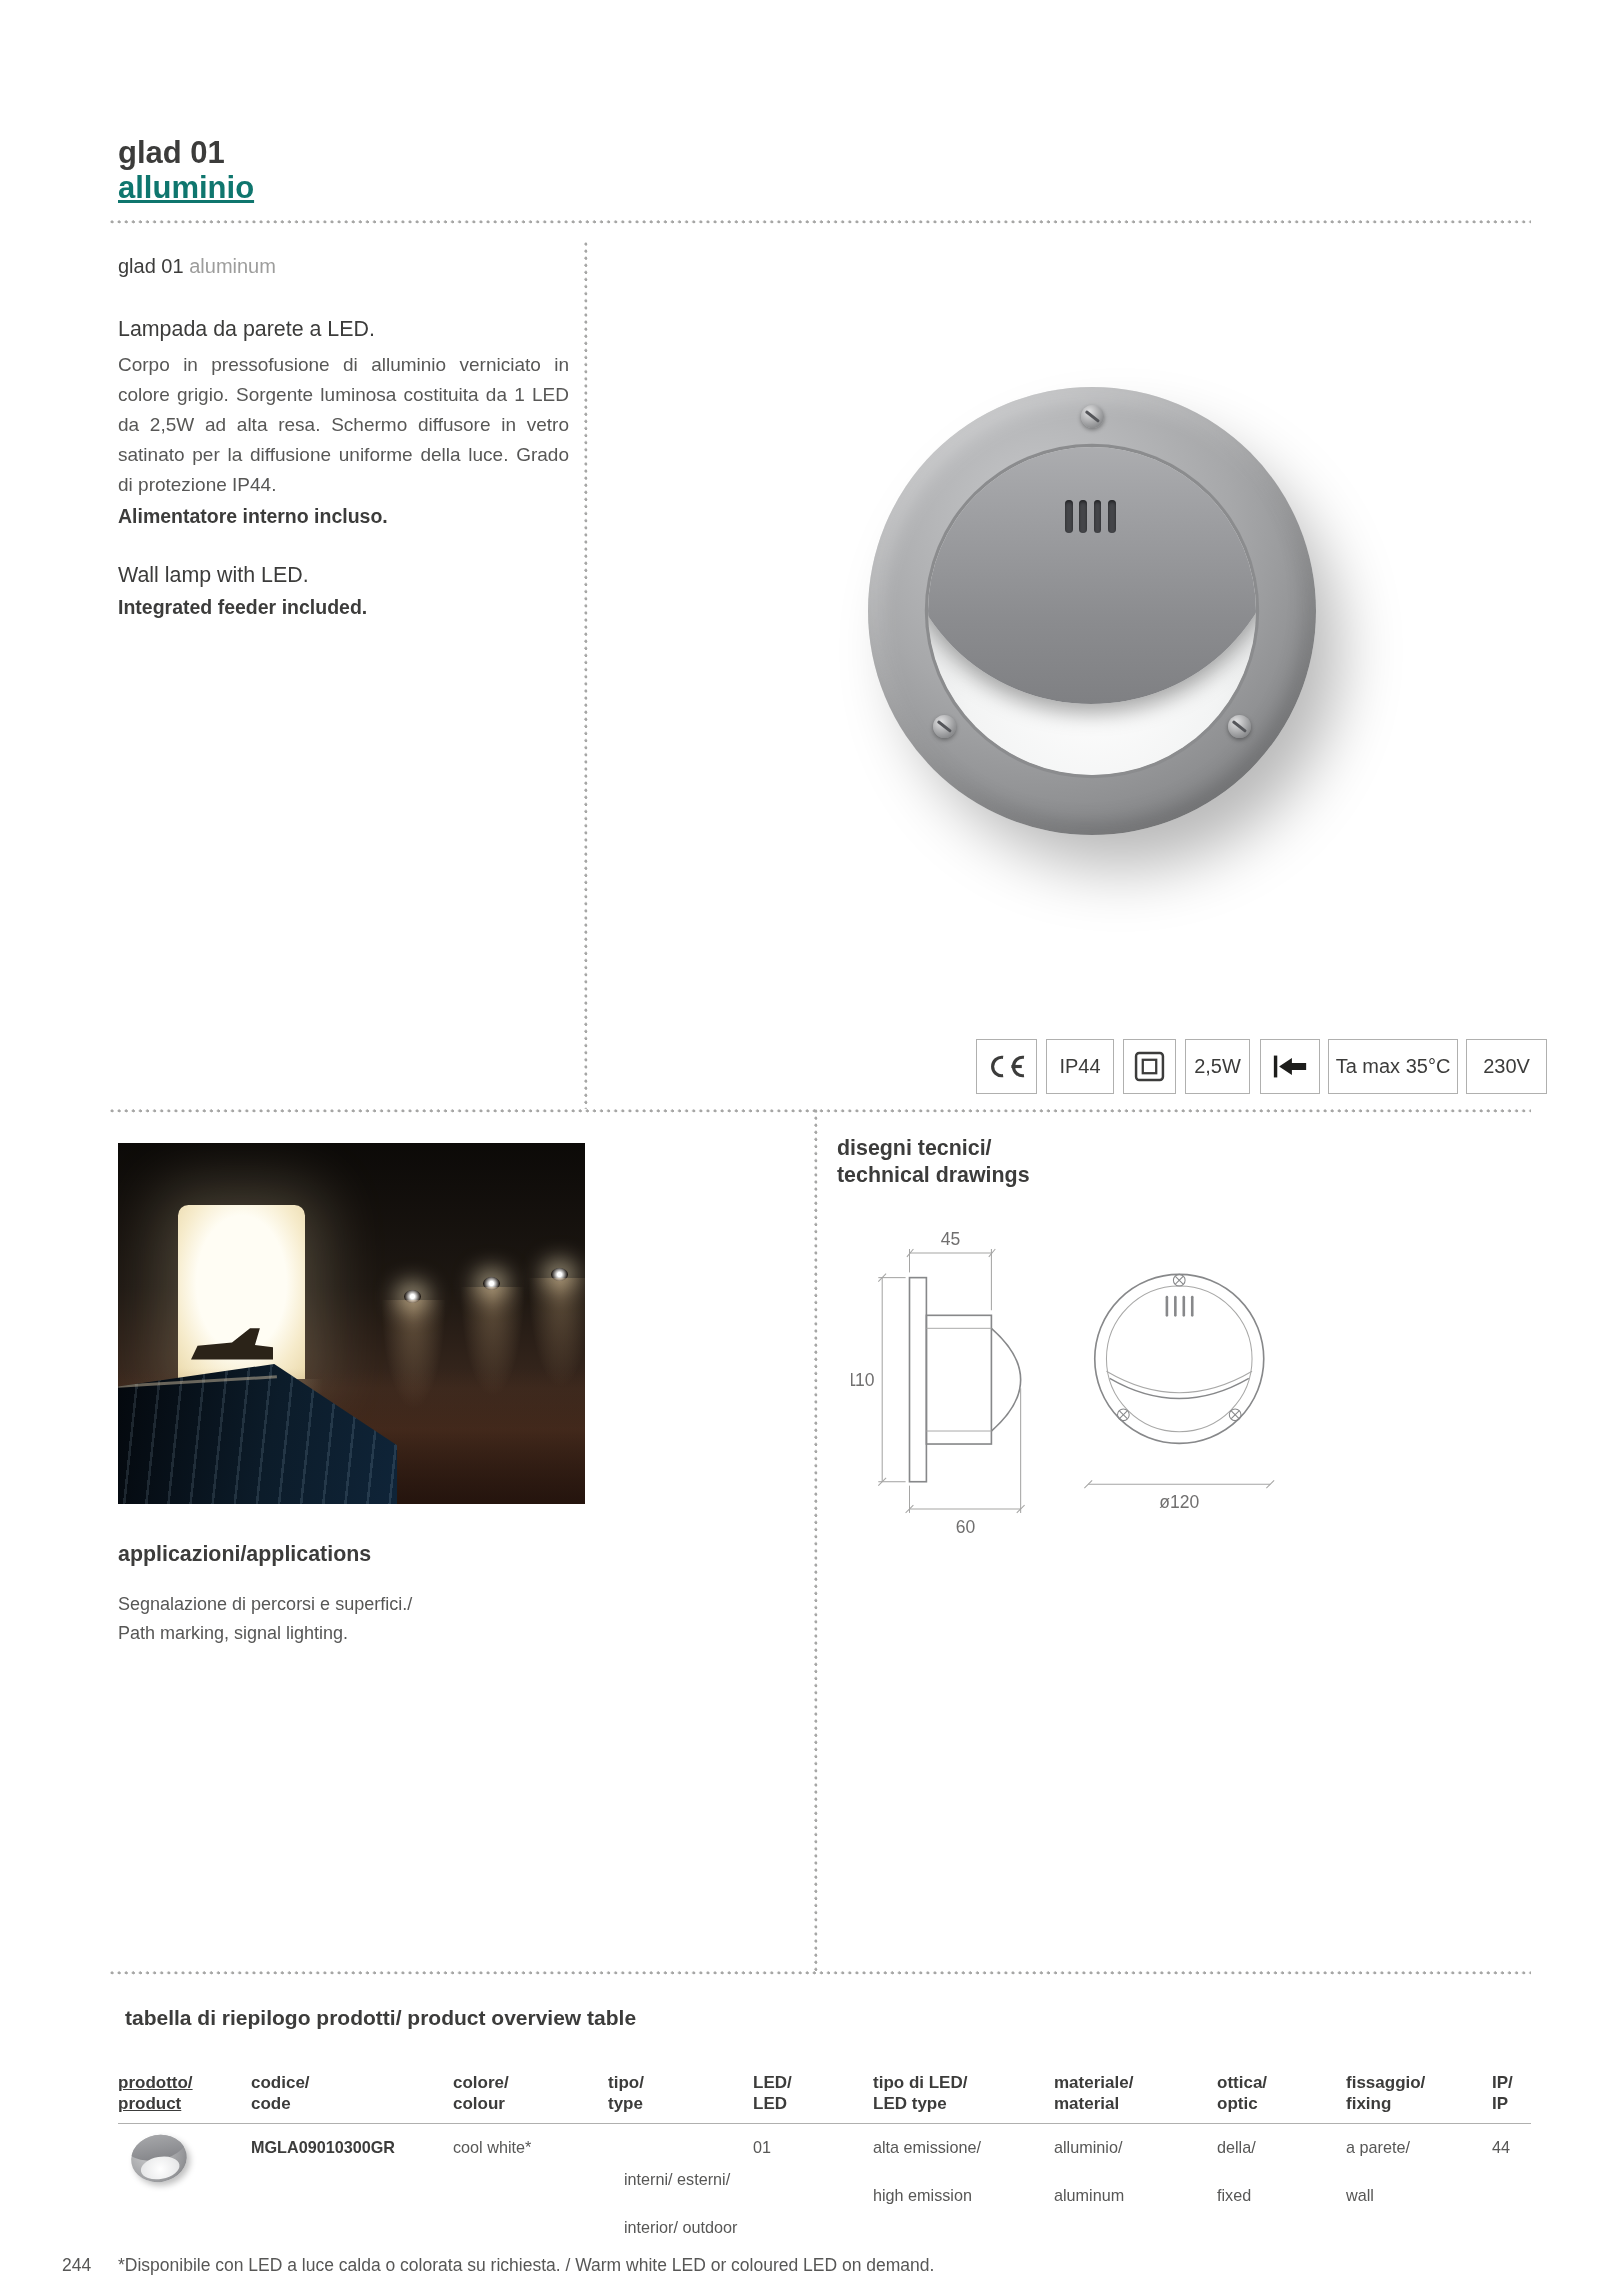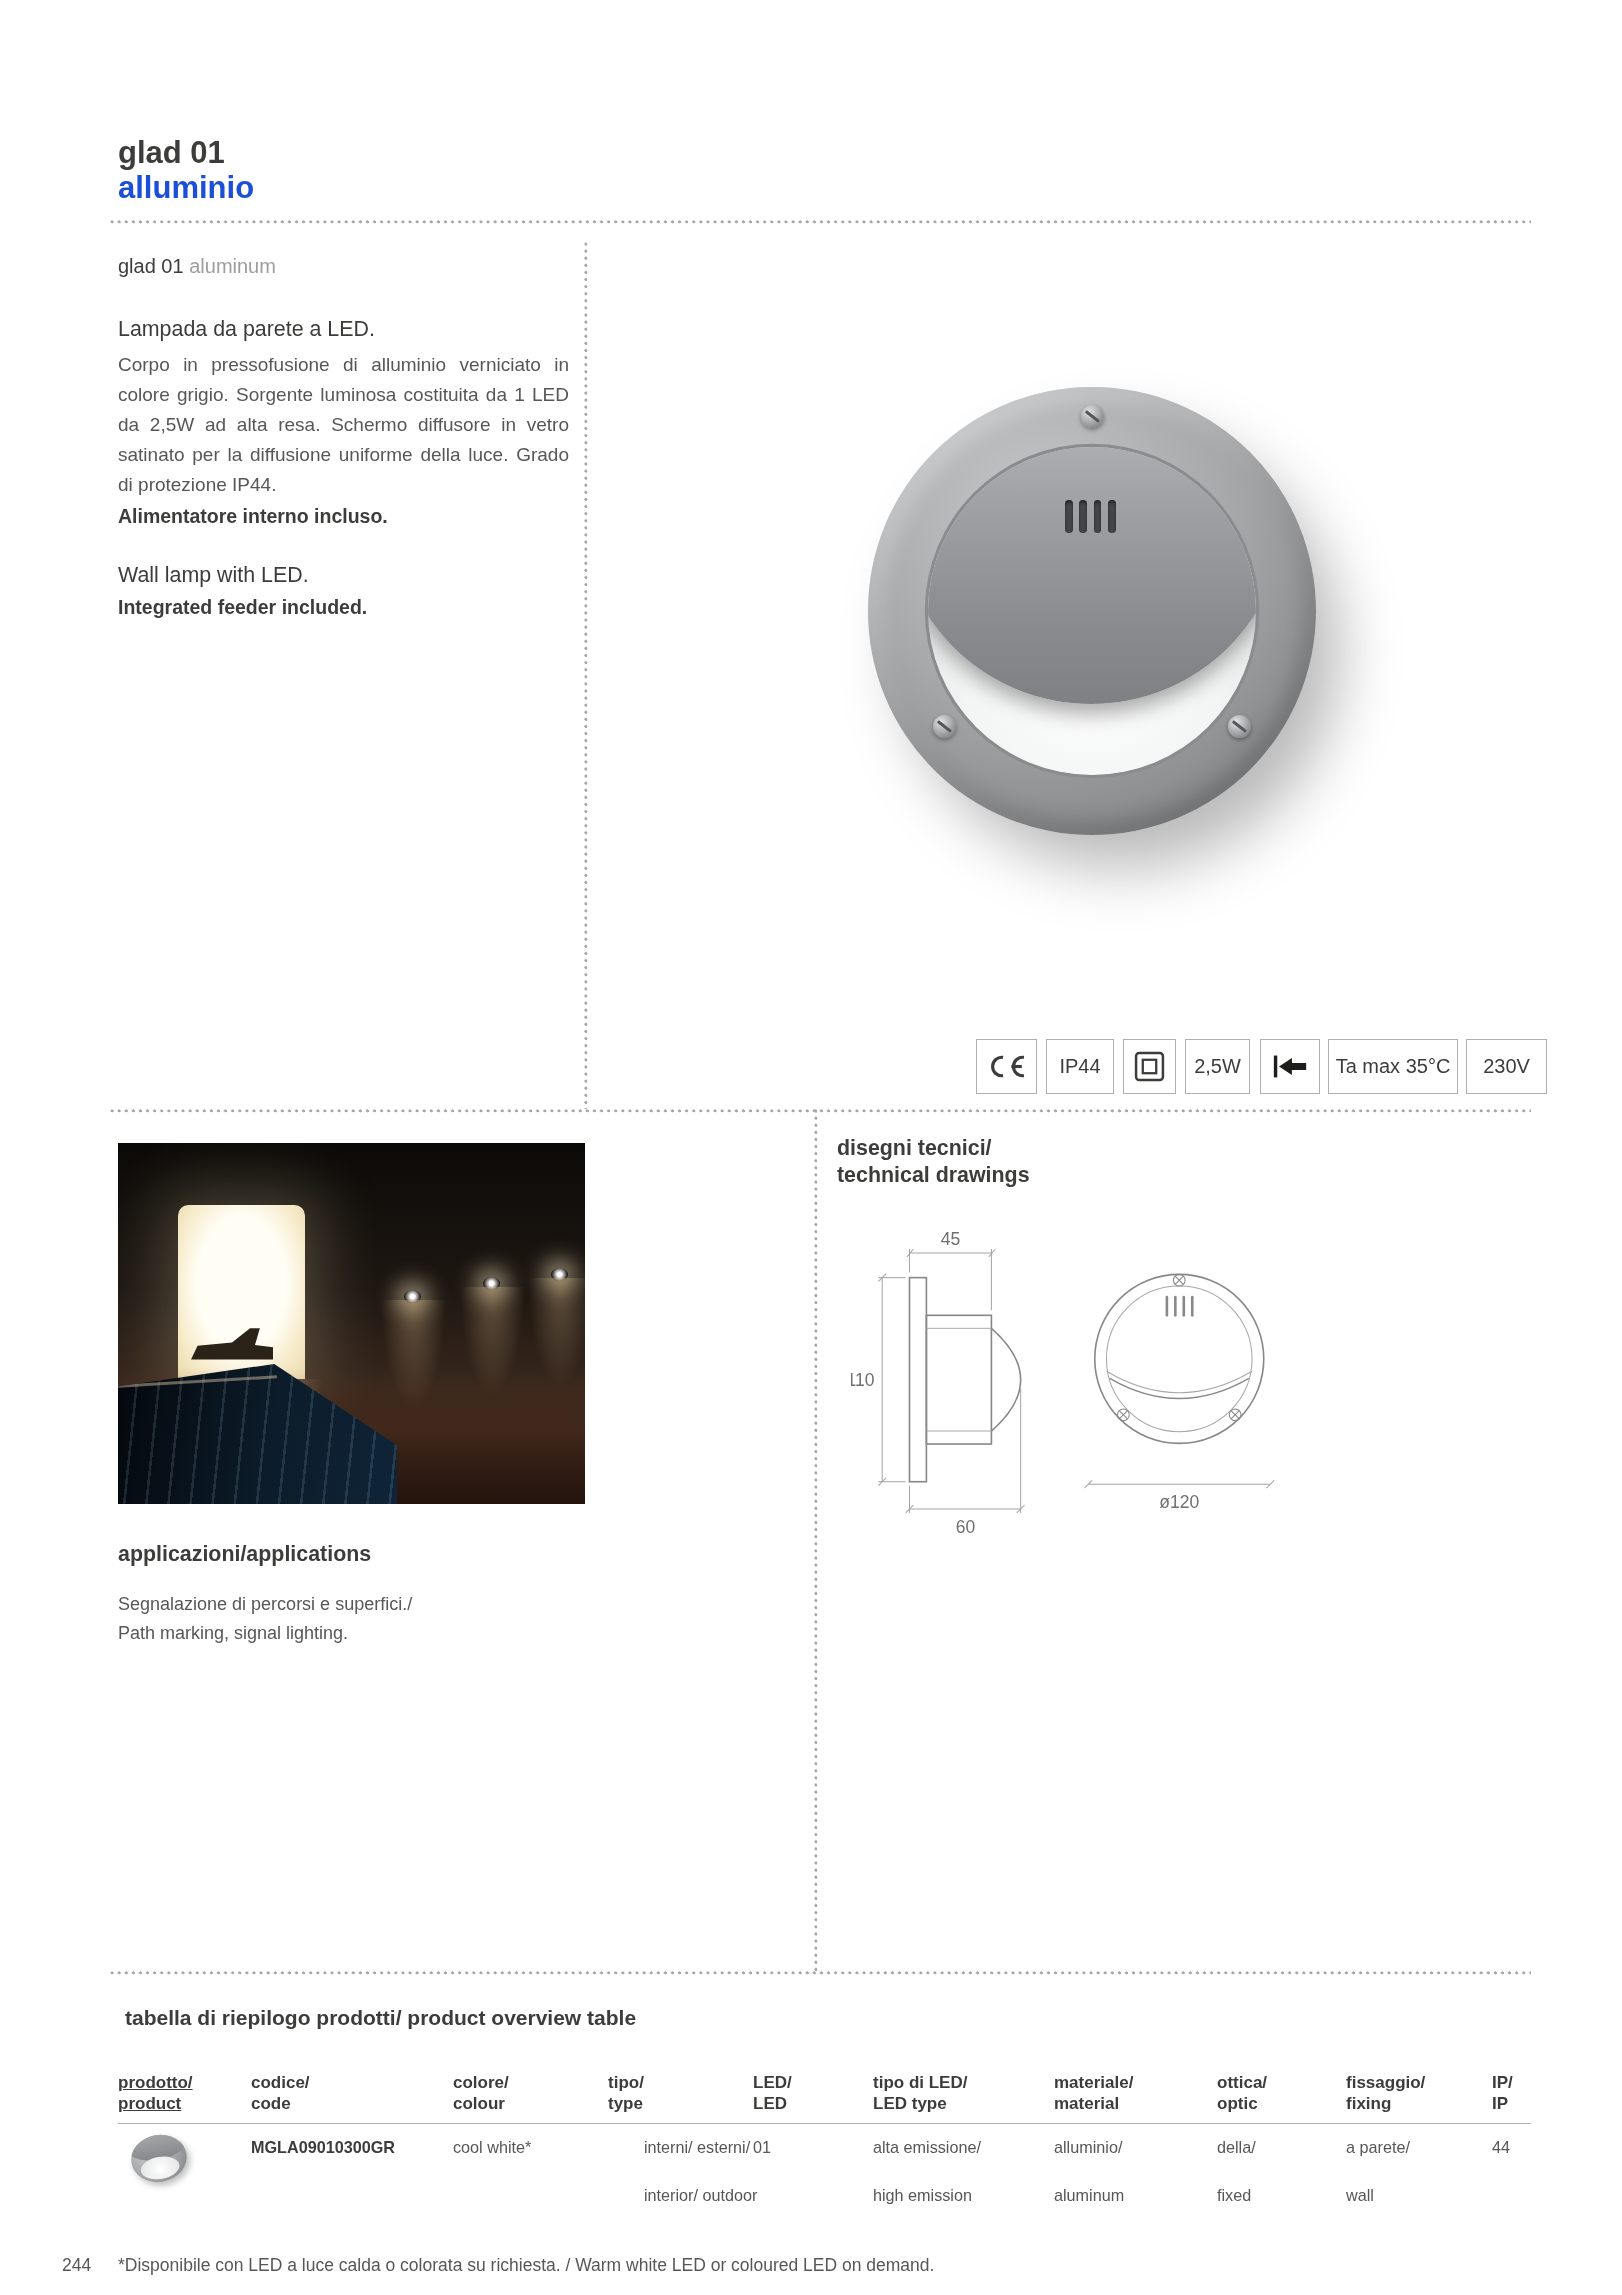--- a/index.html
+++ b/index.html
@@ -14,21 +14,21 @@
   
   .dotted-h { position:absolute; height:3.9px;
     background-image:radial-gradient(circle at 1.9px 1.9px,#a6a6a5 1.4px,transparent 1.6px);
     background-size:7.1px 3.9px; background-repeat:repeat-x; }
   .dotted-v { position:absolute; width:3.9px;
     background-image:radial-gradient(circle at 1.9px 1.9px,#a6a6a5 1.4px,transparent 1.6px);
     background-size:3.9px 7.1px; background-repeat:repeat-y; }
 
   
   .page-title { left:118px; top:135px; font-size:31px; font-weight:bold; line-height:35px; }
-  .page-title .t2 { color:#1d4ed8; }
+  .page-title .t2 { color:#0f766e;text-decoration:underline; }
 
   
   .desc { left:118px; top:255px; width:451px; }
   .subtitle { font-size:20px; font-weight:normal; margin:0 0 39px 0; }
   .subtitle .gray { color:#9d9d9c; }
   .para-heading { font-size:21.4px; color:#3c3c3b; margin:0 0 7.8px 0; }
   .para-body { font-size:19px; line-height:30px; color:#575756; text-align:justify; }
   .para-bold { font-size:19.5px; font-weight:bold; color:#3c3c3b; margin-top:5.2px; }
   .gap-en { margin-top:35px; }
 
@@ -332,21 +332,21 @@
 <div class="table-rule"></div>
 
 <div class="mini-lamp">
   <div class="ml-body">
     <div class="ml-hood"></div>
     <div class="ml-glass"></div>
   </div>
 </div>
 <div class="td code" style="left:251px;">MGLA09010300GR</div>
 <div class="td" style="left:453px;">cool white*</div>
-<div class="td" style="left:644px;">
+<div class="td" style="left:624px;margin-top:32px;">
   <div>interni/ esterni/</div>
   <div class="l2">interior/ outdoor</div>
 </div>
 <div class="td" style="left:753px;">01</div>
 <div class="td" style="left:873px;">
   <div>alta emissione/</div>
   <div class="l2">high emission</div>
 </div>
 <div class="td" style="left:1054px;">
   <div>alluminio/</div>

